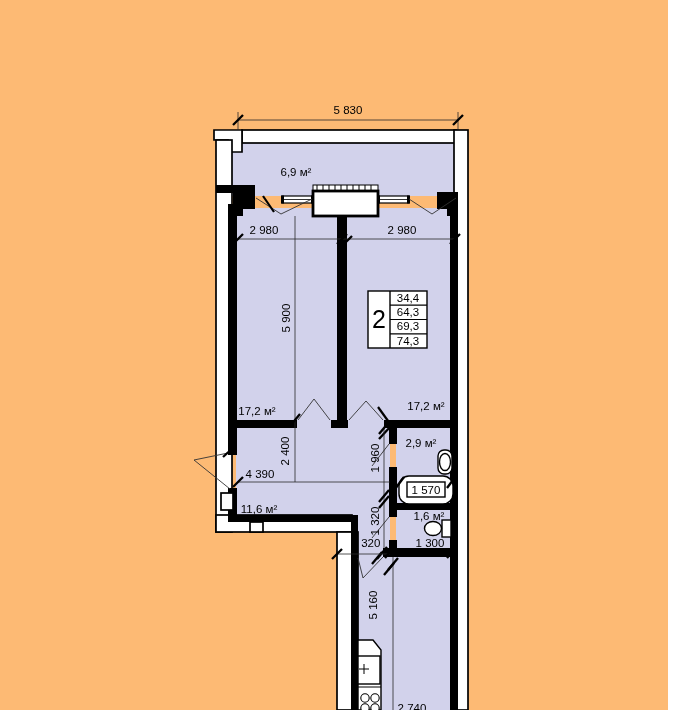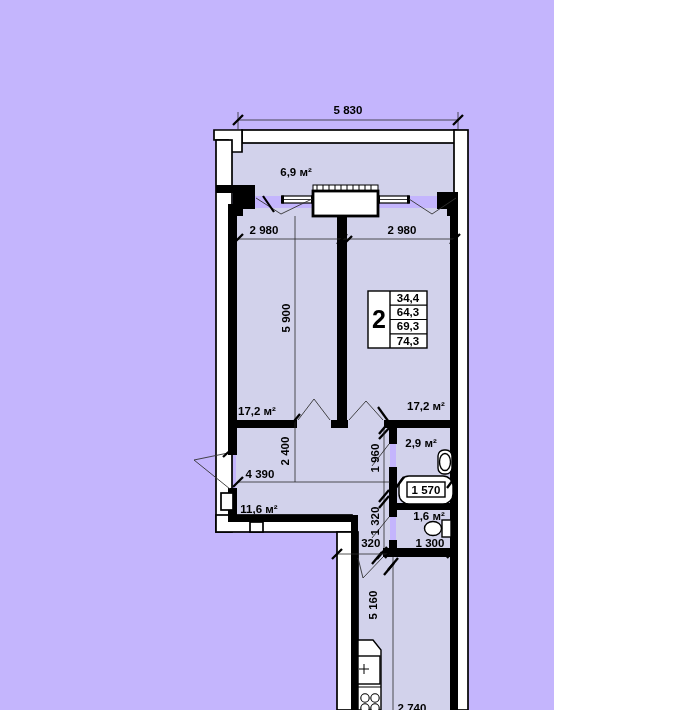--- a/index.html
+++ b/index.html
@@ -1,17 +1,17 @@
 <!DOCTYPE html>
 <html><head>
 <meta charset="utf-8">
 <style>
   html,body{margin:0;padding:0;background:#fff;}
-  .page{position:relative;width:554px;height:710px;background:#c4b5fd;overflow:hidden;
-        font-family:"Liberation Sans",sans-serif;font-weight:bold;}
+  .page{position:relative;width:668px;height:710px;background:#fdba74;overflow:hidden;
+        font-family:"Liberation Sans",sans-serif;}
   svg{display:block;}
   svg text{font-family:"Liberation Sans",sans-serif;fill:#000;}
   .dim{font-size:11.5px;}
   .area{font-size:11.5px;}
   .tblval{font-size:11.5px;}
   .big{font-size:25px;}
   .thin{stroke:#2a2a2a;stroke-width:0.8;fill:none;}
   .swing{stroke:#333;stroke-width:0.9;fill:none;}
   .tick{stroke:#000;stroke-width:2.3;}
   .wallw{fill:#fff;stroke:#000;stroke-width:1.7;}

